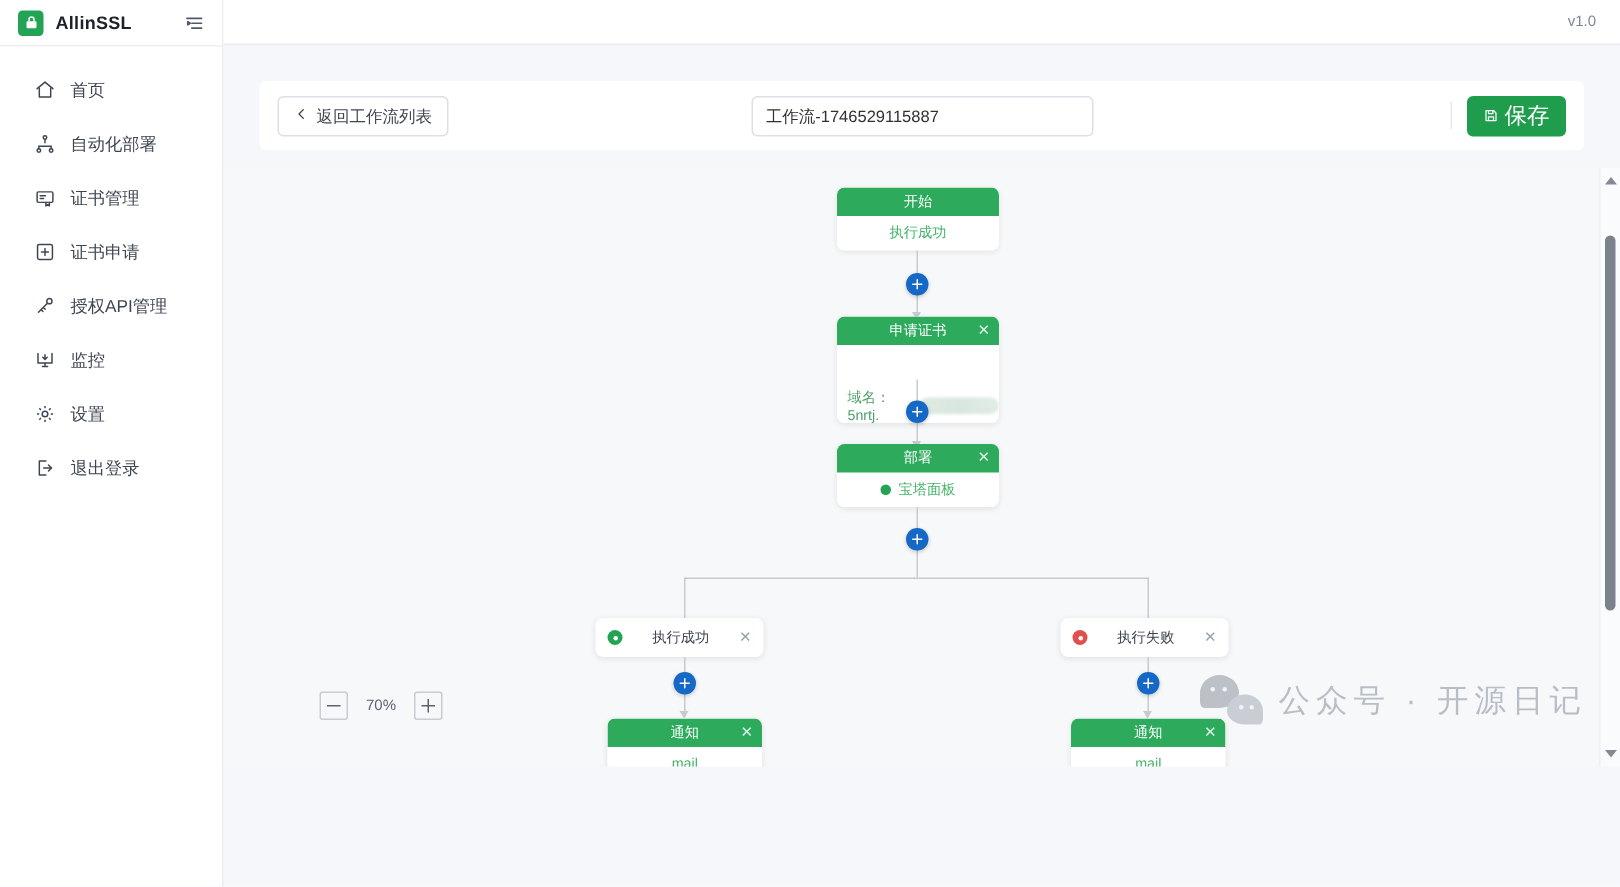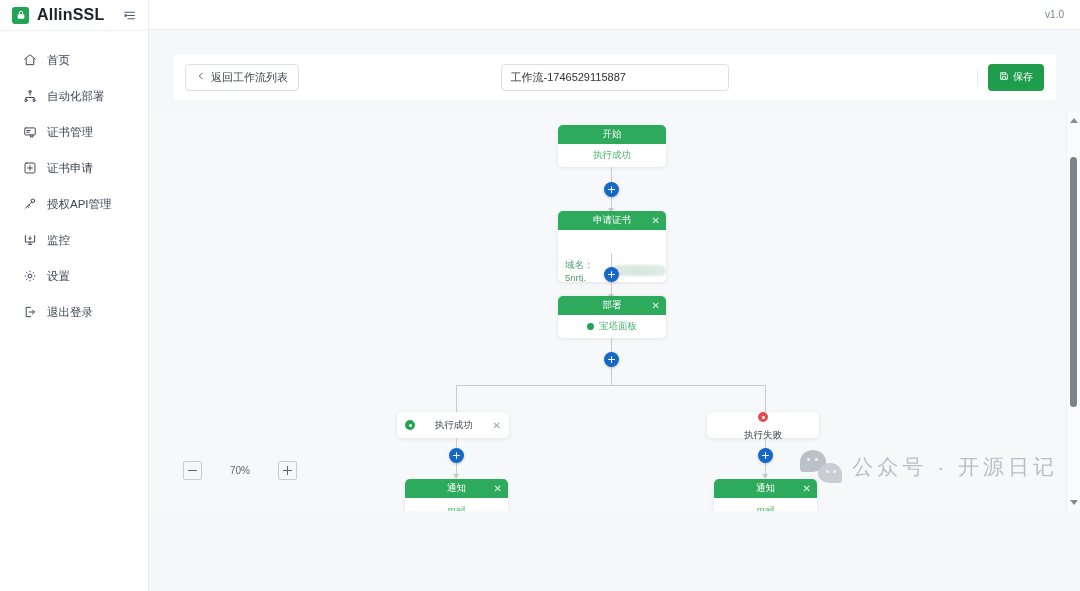--- a/index.html
+++ b/index.html
@@ -16,21 +16,21 @@
     border-right: 1px solid #e9ecef; flex: 0 0 149px;
   }
   .brand {
     height: 31px; display: flex; align-items: center; gap: 8px;
     padding: 0 12px; border-bottom: 1px solid #eef0f3;
   }
   .brand-logo {
     width: 17px; height: 17px; border-radius: 3px; background: #23a455;
     display: flex; align-items: center; justify-content: center; flex: 0 0 17px;
   }
-  .brand-name { font-size: 16px; font-weight: bold; color: #1d2129; letter-spacing: .2px; }
+  .brand-name { font-size: 12px; font-weight: bold; color: #1d2129; letter-spacing: .2px; }
   .brand-collapse { margin-left: auto; color: #4e5969; display: flex; align-items: center; cursor: pointer; }
 
   .nav { padding-top: 11px; }
   .nav-item {
     display: flex; align-items: center; gap: 10px;
     height: 36px; padding: 0 0 0 22px; color: #3f4653;
     font-size: 11.5px; cursor: pointer;
   }
   .nav-ico { width: 15px; height: 15px; display: flex; align-items: center; justify-content: center; flex: 0 0 15px; color: #3f4653; }
 
@@ -56,21 +56,21 @@
   .wf-name {
     position: absolute; left: 50%; transform: translateX(-50%);
     width: 228px; height: 27px; border: 1px solid #dcdfe6; border-radius: 4px;
     background: #fff; font-size: 11px; color: #303133;
     padding: 0 9px; font-family: inherit; outline: none;
   }
   .toolbar-right { margin-left: auto; display: flex; align-items: center; gap: 10px; }
   .divider-v { width: 1px; height: 18px; background: #e7e9ed; }
   .btn-save {
     height: 27px; border-radius: 4px; background: #1f9d4d; border: none; color: #fff;
-    font-size: 10px; display: flex; align-items: center; gap: 4px;
+    font-size: 15px; display: flex; align-items: center; gap: 4px;
     padding: 0 11px; cursor: pointer; font-family: inherit;
   }
 
   
   .canvas {
     position: absolute; left: 0; top: 112px; right: 0; bottom: 0;
     background: #f7f8fa; overflow: hidden;
   }
   .flow { position: absolute; left: 0; top: 0; width: 931px; height: 479px; }
 
@@ -121,22 +121,22 @@
   .plus::after { width: 1.6px; height: 7px; }
 
   .redact {
     width: 62px; height: 11px; border-radius: 6px;
     background: linear-gradient(90deg,#dfe9e2,#d8e6dd,#e2ece6);
     filter: blur(1.2px); display: inline-block; vertical-align: middle;
   }
 
   
   .zoomctl {
-    position: absolute; left: 2px; bottom: 31px;
-    display: flex; align-items: center; gap: 28px; padding-left: 32px;
+    position: absolute; left: 32px; bottom: 31px;
+    display: flex; align-items: center; gap: 12px; padding-left: 32px;
   }
   .zbtn {
     width: 19px; height: 19px; border: 1px solid #c8ccd3; border-radius: 2px;
     background: transparent; display: flex; align-items: center; justify-content: center;
     cursor: pointer; position: relative;
   }
   .zbtn::before { content:""; position:absolute; width: 9px; height: 1.3px; background: #5c6370; }
   .zbtn.plus-b::after { content:""; position:absolute; width: 1.3px; height: 9px; background: #5c6370; }
   .zlevel { font-size: 10px; color: #5c6370; }
 
@@ -360,21 +360,21 @@
         <div class="arrow" style="left:612.5px; top:300px;"></div>
 
         <div class="node-plain" style="left:248px; top:300px; width:112px;">
           <span class="dot ok">
               <i></i>
             </span>
           <span class="np-label">执行成功</span>
           <span class="np-close">✕</span>
         </div>
 
-        <div class="node-plain" style="left:558px; top:300px; width:112px;flex-direction:column;">
+        <div class="node-plain" style="left:558px; top:300px; width:112px;">
           <span class="dot fail">
               <i></i>
             </span>
           <span class="np-label">执行失败</span>
           <span class="np-close">✕</span>
         </div>
 
         <div class="line v" style="left:307px; top:326px; height:40px;"></div>
         <div class="arrow" style="left:303.5px; top:362px;"></div>
         <div class="plus" style="left:300px; top:336px;"></div>

